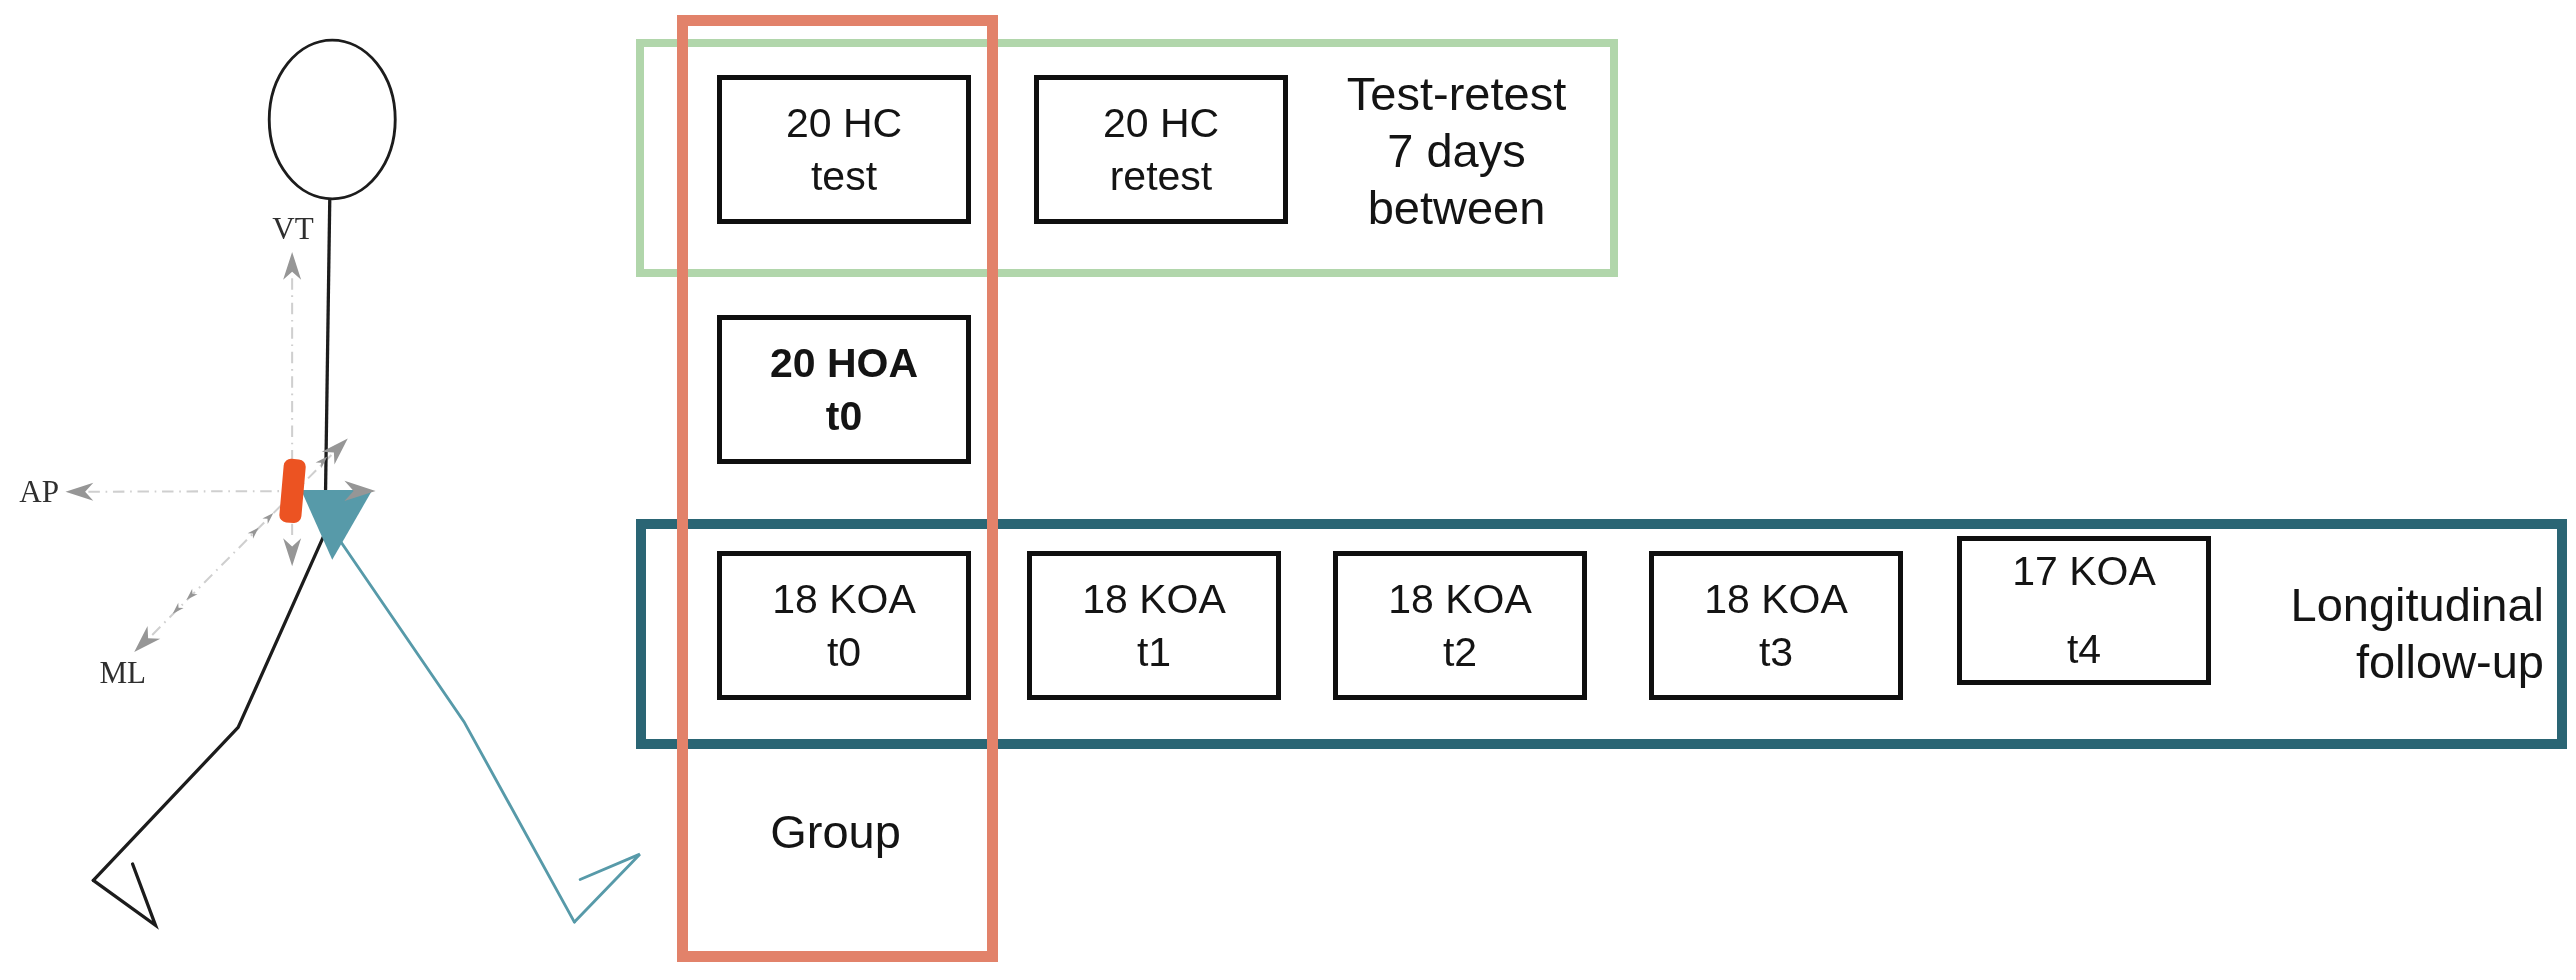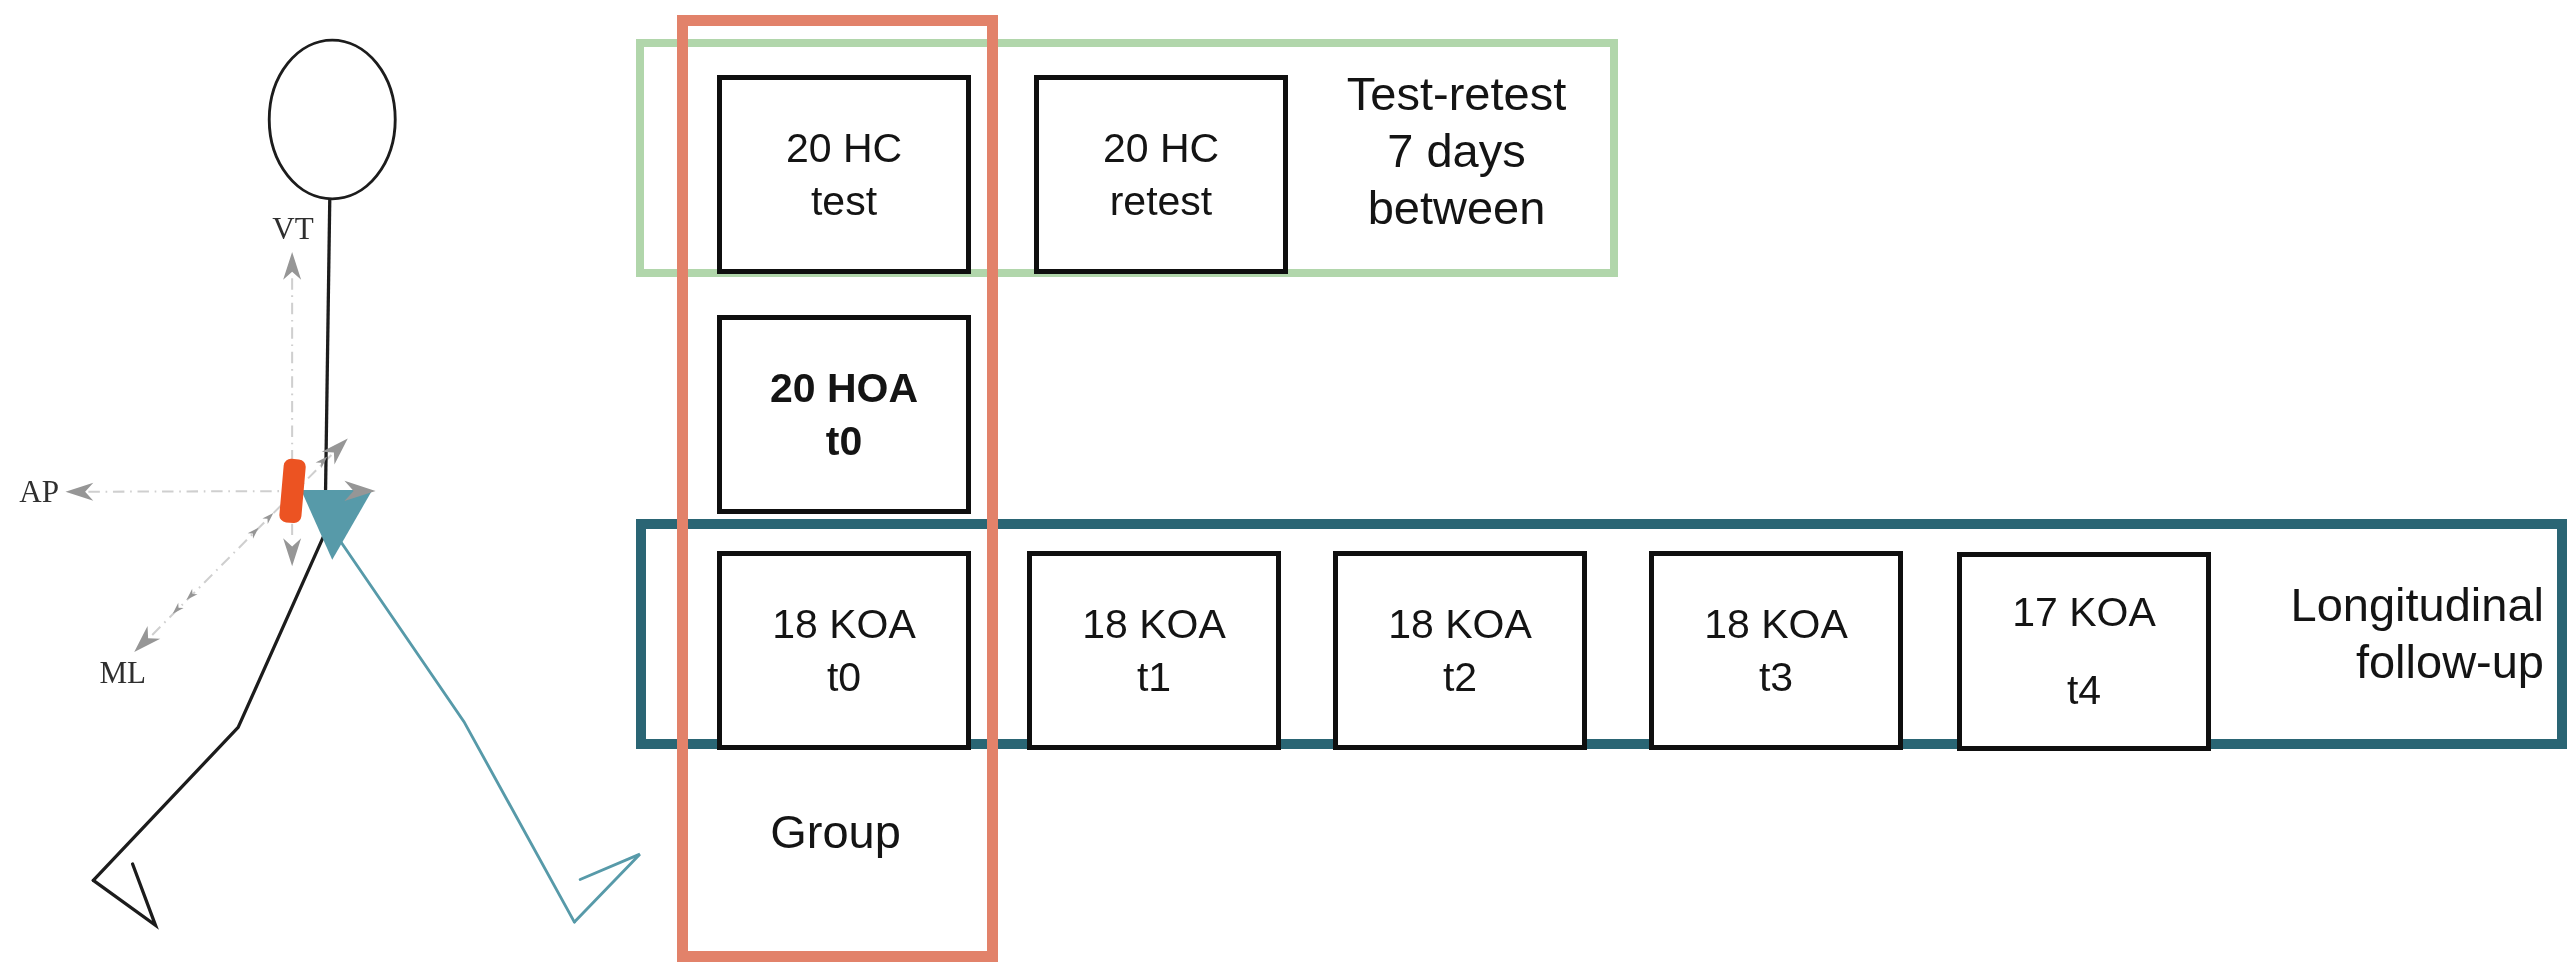--- a/index.html
+++ b/index.html
@@ -10,33 +10,33 @@
   html,body{margin:0;padding:0;background:#ffffff;}
   .canvas{
     position:relative; width:2576px; height:981px; background:#ffffff;
     overflow:hidden; font-family:"Liberation Sans", sans-serif; color:var(--ink);
   }
   .frame{position:absolute; box-sizing:border-box; background:transparent;}
   .frame.green{left:636px; top:39px; width:982px; height:238px; border:8.2px solid var(--green);}
   .frame.teal{left:636px; top:519px; width:1931px; height:230px; border:10.6px solid var(--teal_dark);}
   .frame.salmon{left:677px; top:14.7px; width:321px; height:947px; border:11.5px solid var(--salmon);}
   .gbox{
-    position:absolute; box-sizing:border-box; width:254px; height:199px;
+    position:absolute; box-sizing:border-box; width:254px; height:149px;
     border:5.7px solid #0f0f0f; background:#ffffff;
     display:flex; flex-direction:column; align-items:center; justify-content:center;
     font-size:41px; line-height:53px; text-align:center; color:var(--ink);
   }
   .gbox.hc-test{left:717px; top:75px;}
   .gbox.hc-retest{left:1034px; top:75px;}
   .gbox.hoa-t0{left:717px; top:315px;font-weight:bold;}
   .gbox.koa0{left:717px; top:551px;}
   .gbox.koa1{left:1027px; top:551px;}
   .gbox.koa2{left:1333px; top:551px;}
   .gbox.koa3{left:1649px; top:551px;}
-  .gbox.koa4{left:1957px; top:552px;gap:25px;}
+  .gbox.koa4{left:1957px; top:536px;gap:25px;}
   .caption{
     position:absolute; text-align:center; font-size:47px; line-height:57px; color:var(--ink);
   }
   .caption.test-retest{left:1297px; top:65px; width:319px;}
   .caption.longitudinal{left:2209px; top:576px; width:335px;text-align:right;}
   .caption.group-diff{left:668px; top:803px; width:335px;}
   svg text.axis{
     font-family:"Liberation Serif", serif; font-size:38px; fill:#2f2f2f;
   }
   .figure-svg{position:absolute; left:0; top:0;}

